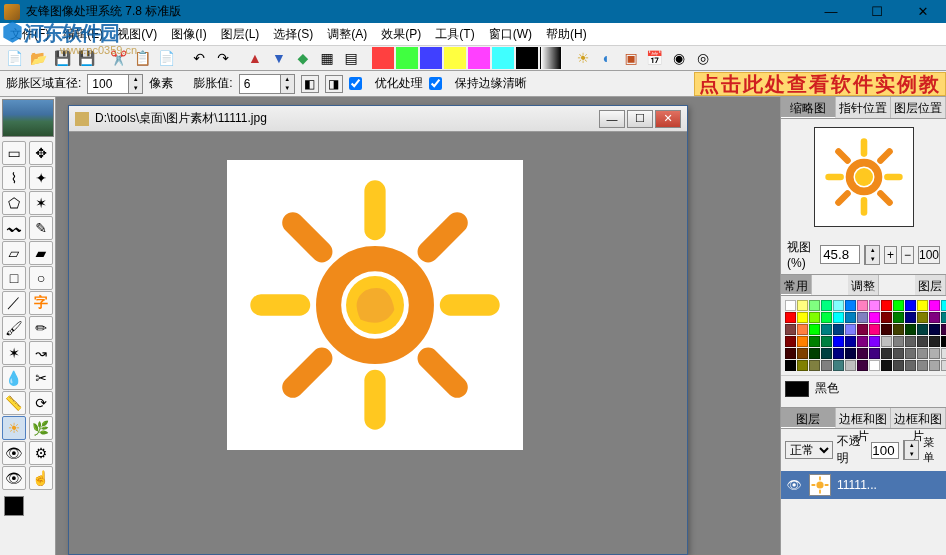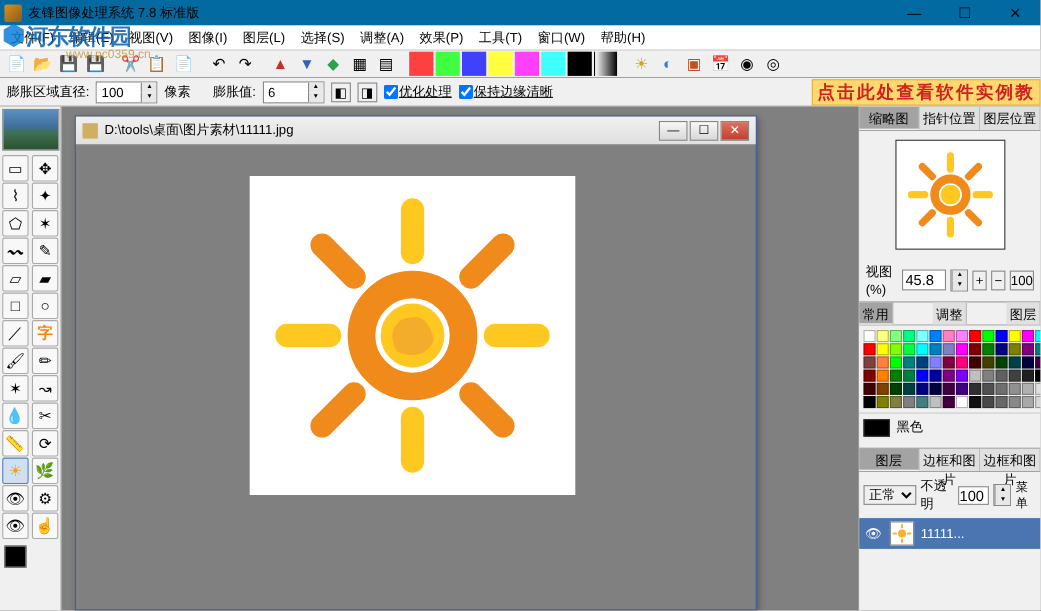--- a/index.html
+++ b/index.html
@@ -17,29 +17,29 @@
 
 .toolbar { height: 26px; background: #f0f0f0; border-top: 1px solid #d0d0d0; border-bottom: 1px solid #a0a0a0; display: flex; align-items: center; padding: 0 4px; gap: 2px; }
 .tb-btn { width: 22px; height: 22px; border: 1px solid transparent; display: flex; align-items: center; justify-content: center; font-size: 14px; }
 .tb-sep { width: 6px; }
 
 .option-bar { height: 26px; background: #f0f0f0; border-bottom: 1px solid #a0a0a0; display: flex; align-items: center; padding: 0 6px; gap: 6px; }
 .spinbox { display: flex; align-items: center; border: 1px solid #888; background: #fff; height: 20px; }
 .spinbox input { border: none; width: 40px; text-align: left; padding: 0 4px; font-size: 12px; }
 .spin-btns { display: flex; flex-direction: column; }
 .spin-btns div { width: 14px; height: 9px; font-size: 6px; line-height: 8px; text-align: center; background: #e8e8e8; border-left: 1px solid #888; }
-.check { display: flex; align-items: center; gap: 1px; text-decoration: underline; }
+.check { display: flex; align-items: center; gap: 13px; }
 .check input { width: 13px; height: 13px; }
 
 .watermark { position: absolute; top: 18px; left: 2px; font-size: 24px; font-weight: bold; color: #0d7ed6; opacity: 0.85; z-index: 100; font-family: Arial; letter-spacing: -1px; }
 .watermark .cn { color: #0a5fa8; font-size: 20px; margin-left: 2px; }
 .watermark-sub { position: absolute; top: 44px; left: 60px; font-size: 11px; color: #b88820; opacity: 0.7; z-index: 100; font-family: Arial; }
 
 .banner { position: absolute; top: 72px; right: 0; height: 24px; display: flex; align-items: center; background: #ffd970; border: 1px solid #e0b040; padding: 0 4px; z-index: 5; }
-.banner-text { font-size: 16px; font-weight: bold; color: #d02020; letter-spacing: 2px; font-family: SimSun; }
+.banner-text { font-size: 20px; font-weight: bold; color: #d02020; letter-spacing: 2px; font-family: SimSun; }
 
 .main-area { position: absolute; top: 97px; left: 0; right: 0; bottom: 0; display: flex; }
 
 .tool-palette { width: 56px; background: #f0f0f0; border-right: 1px solid #999; display: flex; flex-direction: column; }
 .tool-preview { width: 52px; height: 38px; margin: 2px; border: 1px solid #888; background: linear-gradient(180deg,#5a8fc0 0%,#4070a0 40%,#3e7050 60%,#2a5030 100%); }
 .tool-grid { display: grid; grid-template-columns: 26px 26px; gap: 1px; padding: 2px; }
 .tool-btn { width: 24px; height: 24px; border: 1px solid #aaa; background: #f8f8f8; display: flex; align-items: center; justify-content: center; font-size: 14px; border-radius: 2px; }
 .tool-btn.active { background: #d0e0f0; border-color: #5080c0; }
 
 .canvas-area { flex: 1; background: #808080; position: relative; padding: 8px; }

